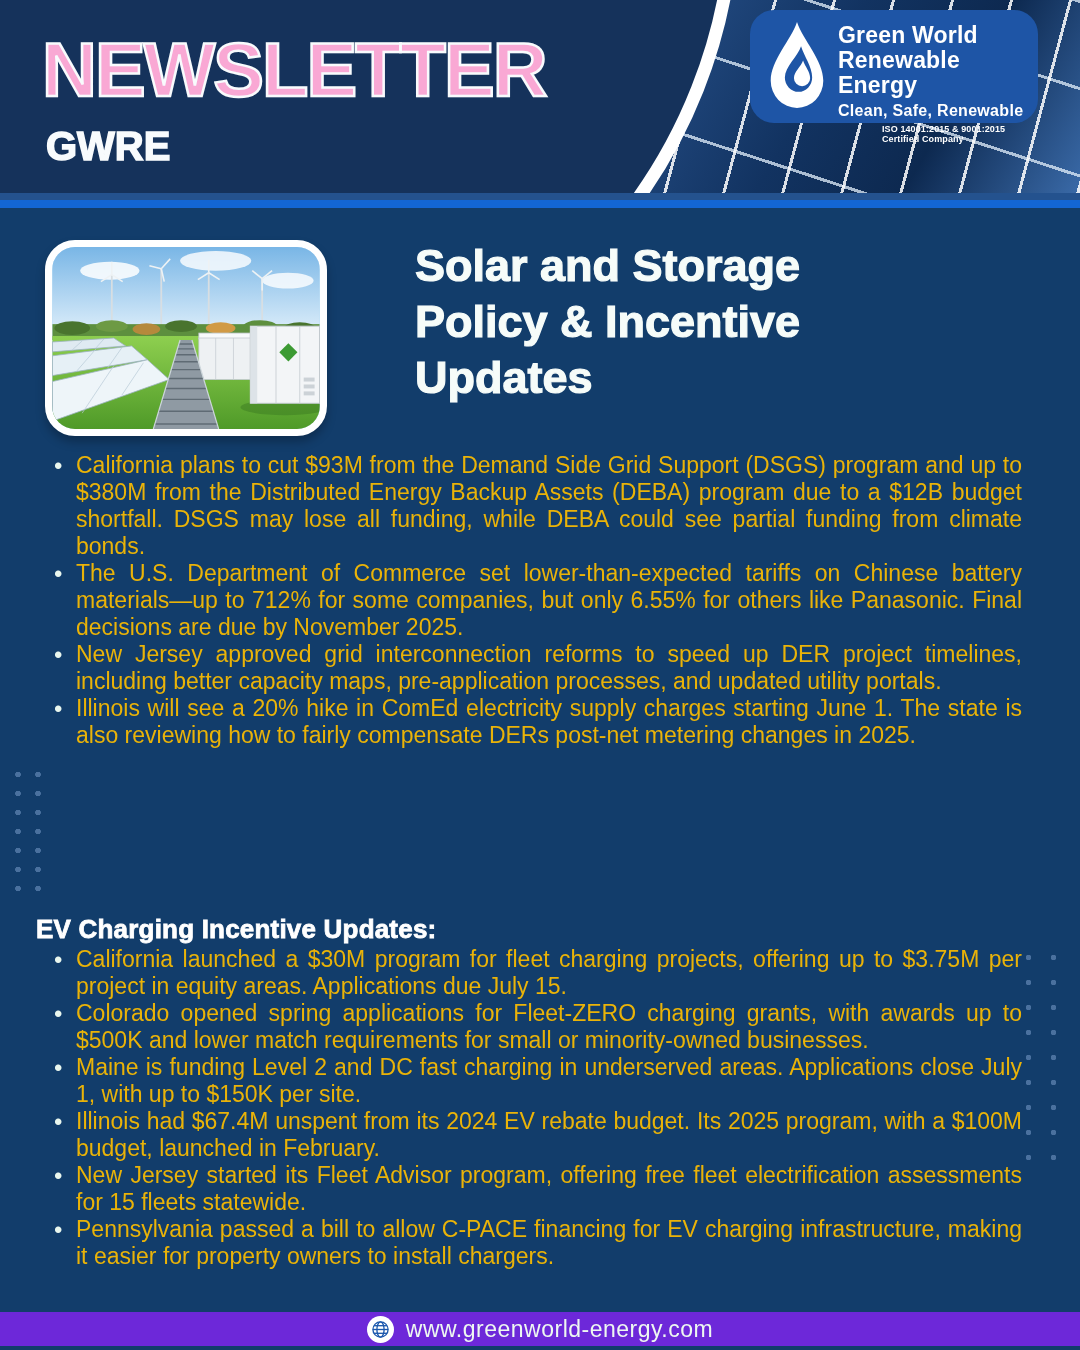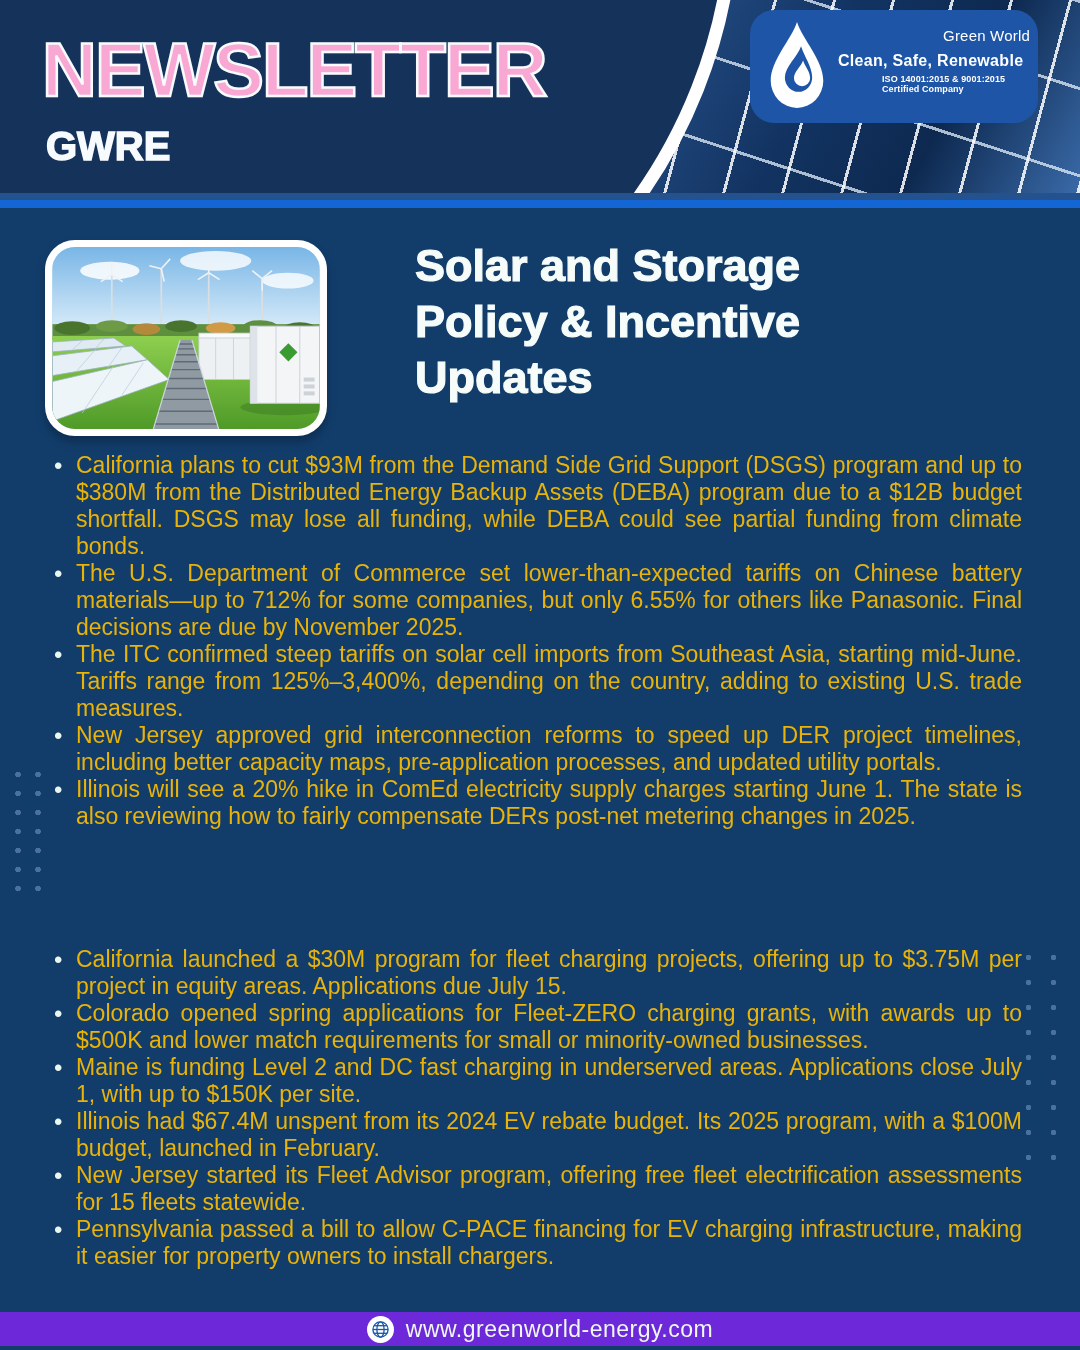--- a/index.html
+++ b/index.html
@@ -39,21 +39,21 @@
   .stripe-b{position:absolute; left:0; top:200px; width:1080px; height:8px; background:#1366d4;}
 
   
   .logo-card{
     position:absolute; right:42px; top:10px; width:288px; height:113px;
     background:#1e55a6; border-radius:24px; z-index:5;
     display:flex; align-items:center;
   }
   .logo-flame{position:absolute; left:14px; top:10px; width:66px; height:93px;}
   .logo-text{position:absolute; left:88px; top:13px; width:192px; color:#ffffff;}
-  .brand1{font-size:15px; font-weight:normal; line-height:25px; letter-spacing:.2px;text-align:right;}
+  .brand1{font-size:23px; font-weight:bold; line-height:25px; letter-spacing:.2px;}
   .brand2{font-size:23px; font-weight:bold; line-height:25px; letter-spacing:.2px;}
   .tagline{font-size:16px; font-weight:bold; margin-top:4px; letter-spacing:.3px;}
   .cert{font-size:9px; font-weight:bold; margin-top:4px; letter-spacing:.1px;margin-left:44px;}
 
   
   .photo-card{
     position:absolute; left:45px; top:240px; width:282px; height:196px;
     border:7px solid #ffffff; border-radius:30px; box-sizing:border-box;
     overflow:hidden; background:#bfe0f5;
     box-shadow:0 6px 10px rgba(0,0,0,.25);
@@ -116,20 +116,21 @@
   <div class="stripe-b"></div>
 
   <div class="logo-card">
     <svg class="logo-flame" viewBox="0 0 64 92">
       <path d="M32,2 C26,20 6,40 6,60 a26,27 0 0 0 52,0 C58,40 38,20 32,2 Z" fill="#ffffff"></path>
       <path d="M36,26 C33,36 20,46 20,57 a13.5,14 0 0 0 27,0 C47,46 39,36 36,26 Z" fill="#1e55a6"></path>
       <path d="M38,40 C36,46 29,51 29,57.5 a8,8 0 0 0 16,0 C45,51 40,46 38,40 Z" fill="#ffffff"></path>
     </svg>
     <div class="logo-text">
       <div class="brand1">Green World</div>
+      <div class="brand2">Renewable Energy</div>
       <div class="tagline">Clean, Safe, Renewable</div>
       <div class="cert">ISO 14001:2015 &amp; 9001:2015 Certified Company</div>
     </div>
   </div>
 
   <div class="photo-card">
     <svg width="268" height="182" viewBox="0 0 270 184">
       <defs>
         <linearGradient id="sky" x1="0" y1="0" x2="0" y2="1">
           <stop offset="0" stop-color="#79b6e6"></stop>
@@ -231,25 +232,25 @@
       <line x1="129" y1="94" x2="102" y2="184" stroke="#cdd6db" stroke-width="1.2"></line>
       <line x1="141" y1="94" x2="168" y2="184" stroke="#cdd6db" stroke-width="1.2"></line>
     </svg>
   </div>
 
   <div class="hero-title">Solar and Storage Policy &amp; Incentive Updates</div>
 
   <ul class="bullets list-policy">
     <li>California plans to cut $93M from the Demand Side Grid Support (DSGS) program and up to $380M from the Distributed Energy Backup Assets (DEBA) program due to a $12B budget shortfall. DSGS may lose all funding, while DEBA could see partial funding from climate bonds.</li>
     <li>The U.S. Department of Commerce set lower-than-expected tariffs on Chinese battery materials—up to 712% for some companies, but only 6.55% for others like Panasonic. Final decisions are due by November 2025.</li>
-    <li>The ITC confirmed steep tariffs on solar cell imports from Southeast Asia, starting mid-June. Tariffs range from 125%–3,400%, depending on the country, adding to existing U.S. trade measures.</li>
     <li>New Jersey approved grid interconnection reforms to speed up DER project timelines, including better capacity maps, pre-application processes, and updated utility portals.</li>
     <li>Illinois will see a 20% hike in ComEd electricity supply charges starting June 1. The state is also reviewing how to fairly compensate DERs post-net metering changes in 2025.</li>
   </ul>
 
+  <div class="ev-heading">EV Charging Incentive Updates:</div>
   <ul class="bullets list-ev">
     <li>California launched a $30M program for fleet charging projects, offering up to $3.75M per project in equity areas. Applications due July 15.</li>
     <li>Colorado opened spring applications for Fleet-ZERO charging grants, with awards up to $500K and lower match requirements for small or minority-owned businesses.</li>
     <li>Maine is funding Level 2 and DC fast charging in underserved areas. Applications close July 1, with up to $150K per site.</li>
     <li>Illinois had $67.4M unspent from its 2024 EV rebate budget. Its 2025 program, with a $100M budget, launched in February.</li>
     <li>New Jersey started its Fleet Advisor program, offering free fleet electrification assessments for 15 fleets statewide.</li>
     <li>Pennsylvania passed a bill to allow C-PACE financing for EV charging infrastructure, making it easier for property owners to install chargers.</li>
   </ul>
 
   <div class="dots dots-left"></div>

